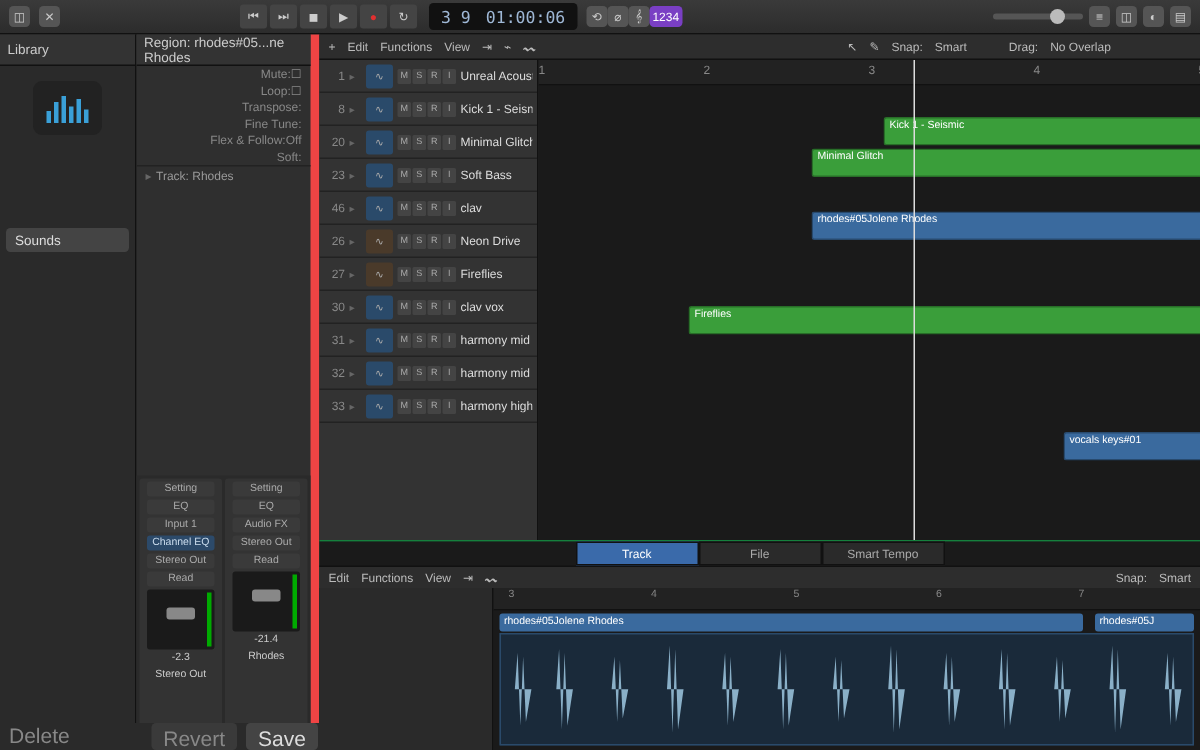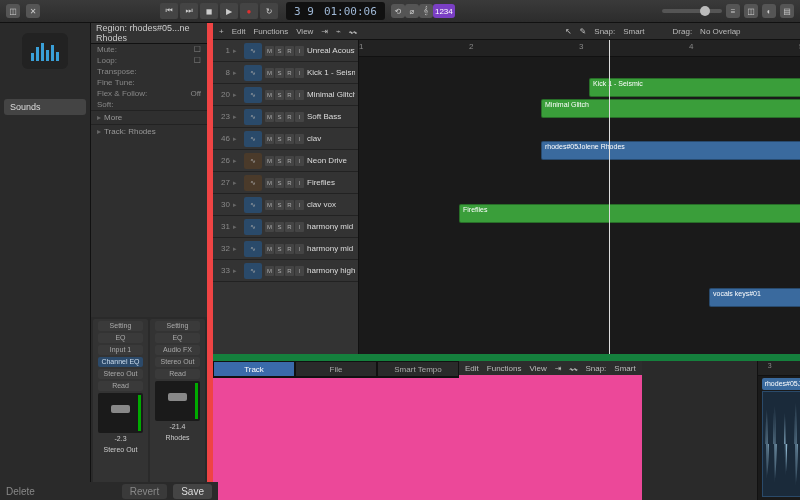--- a/index.html
+++ b/index.html
@@ -14,23 +14,23 @@
 .tb-right{margin-left:auto;display:flex;gap:4px;align-items:center}
 .purple{background:#7a3fc4;color:#fff;width:22px}
 .slider{width:60px;height:4px;background:#555;border-radius:2px;position:relative}
 .slider::after{content:"";position:absolute;right:12px;top:-3px;width:10px;height:10px;background:#bbb;border-radius:50%}
 .body{display:flex;height:478px}
 .col-lib{width:90px;background:#2a2a2a;border-right:1px solid #111;display:flex;flex-direction:column}
 .panelhead{height:16px;background:#333;padding:2px 5px;color:#ccc;font-size:9px;border-bottom:1px solid #111;display:flex;align-items:center}
 .lib-icon{width:46px;height:36px;margin:10px auto;border-radius:6px;background:#222;position:relative;display:flex;align-items:center;justify-content:center}
 .wave-ico{display:flex;align-items:flex-end;gap:2px;height:20px}
 .wave-ico span{width:3px;background:#3aa0d8}
-.sounds-tab{background:#444;margin:20px 4px 4px;padding:3px 6px;border-radius:3px;color:#ddd}
+.sounds-tab{background:#444;margin:52px 4px 4px;padding:3px 6px;border-radius:3px;color:#ddd}
 .col-insp{width:116px;background:#2f2f2f;border-right:6px solid #ef4444;display:flex;flex-direction:column}
-.insp-row{display:flex;justify-content:space-between;padding:1px 6px;font-size:8px;color:#888}
+.insp-row{display:flex;justify-content:flex-end;padding:1px 6px;font-size:8px;color:#888}
 .tri{color:#666;margin-right:3px}
 .insp-sec{padding:2px 6px;font-size:8px;border-top:1px solid #222;color:#999}
 .mixer{display:flex;gap:2px;margin-top:auto;height:180px;padding:2px;background:#2a2a2a}
 .chan{flex:1;background:#333;border-radius:2px;display:flex;flex-direction:column;align-items:center;padding:2px;gap:2px}
 .chan .slot{width:90%;height:10px;background:#3a3a3a;border-radius:2px;font-size:7px;text-align:center;line-height:10px;color:#aaa}
 .chan .slot.eq{background:#2c4a6a;color:#cde}
 .chan .slot.in{background:#3a3a3a}
 .fader{width:90%;height:40px;background:#1a1a1a;border-radius:2px;position:relative}
 .fader::after{content:"";position:absolute;left:30%;right:30%;top:30%;height:8px;background:#888;border-radius:2px}
 .meter{position:absolute;right:2px;top:2px;bottom:2px;width:3px;background:#0a0}
@@ -51,35 +51,35 @@
 .th-msr{display:flex;gap:1px}
 .th-msr span{width:9px;height:10px;background:#444;border-radius:1px;font-size:6px;text-align:center;line-height:10px;color:#aaa}
 .th-name{flex:1;font-size:8px;color:#ddd;overflow:hidden;white-space:nowrap}
 .arrange{flex:1;background:#1a1a1a;position:relative;overflow:hidden}
 .ruler{height:16px;background:#222;border-bottom:1px solid #111;position:relative}
 .ruler span{position:absolute;top:2px;font-size:8px;color:#888}
 .playhead{position:absolute;top:0;bottom:0;width:1px;background:#ddd;left:250px;z-index:5}
 .region{position:absolute;height:19px;border-radius:2px;font-size:7px;padding:1px 3px;color:#fff;overflow:hidden;box-sizing:border-box;border:1px solid rgba(0,0,0,.3)}
 .r-green{background:#3a9e3a}
 .r-blue{background:#3a6a9e}
-.editor{height:140px;background:#ec4899;border-top:7px solid #15803d;display:flex;flex-direction:row}
+.editor{height:140px;background:#14532d;border-top:1px solid #15803d;display:flex;flex-direction:column}
 .ed-tabs{height:16px;display:flex;justify-content:center;gap:0;background:#1a1a1a;border-bottom:1px solid #111}
 .ed-tab{width:80px;text-align:center;line-height:16px;font-size:8px;color:#aaa;background:#2a2a2a;border:1px solid #111}
 .ed-tab.active{background:#3a6aaa;color:#fff}
 .ed-toolbar{height:14px;background:#2d2d2d;display:flex;align-items:center;gap:8px;padding:0 6px;font-size:8px;color:#bbb}
 .ed-body{flex:1;display:flex;background:#1a1a1a}
 .ed-side{width:115px;background:#2a2a2a;border-right:1px solid #111}
 .ed-main{flex:1;position:relative;overflow:hidden}
 .ed-ruler{height:14px;background:#222;position:relative;border-bottom:1px solid #111}
 .ed-ruler span{position:absolute;top:1px;font-size:7px;color:#888}
 .ed-region-bar{height:12px;background:#3a6a9e;margin:2px 4px;border-radius:2px;font-size:7px;padding:0 3px;color:#fff;line-height:12px}
 .waveform{position:absolute;top:30px;left:4px;right:4px;bottom:4px;background:#1a2a3a;border:1px solid #2a4a6a}
 .wf-svg{width:100%;height:100%}
 .wf-path{fill:#8ab0c8}
-.footer{position:absolute;bottom:0;left:0;width:206px;height:18px;background:#2a2a2a;display:flex;align-items:center;gap:6px;padding:0 6px;font-size:10px;color:#888}
+.footer{position:absolute;bottom:0;left:0;width:206px;height:18px;background:#2a2a2a;display:flex;gap:6px;padding:0 6px;font-size:14px;color:#888}
 .footer .btn{padding:2px 8px;background:#3a3a3a;border-radius:3px}
 .footer .save{background:#444;color:#ddd}
 svg{display:block}
 </style>
 </head>
 <body>
 
 <div class="topbar">
   <div class="tb-left">
     <div class="tb-ico">◫</div>
@@ -105,20 +105,21 @@
     <div class="slider"></div>
     <div class="tb-ico">≡</div>
     <div class="tb-ico">◫</div>
     <div class="tb-ico">◐</div>
     <div class="tb-ico">▤</div>
   </div>
 </div>
 
 <div class="body">
   <div class="col-lib">
+    <div class="panelhead">Library</div>
     <div class="lib-icon">
       <div class="wave-ico">
         <span style="height:8px"></span>
           <span style="height:14px"></span>
           <span style="height:18px"></span>
           <span style="height:11px"></span>
           <span style="height:16px"></span>
           <span style="height:9px"></span>
       </div>
     </div>
@@ -141,21 +142,20 @@
     <div class="insp-row">
         <span>Fine Tune:</span>
       </div>
     <div class="insp-row">
         <span>Flex &amp; Follow:</span>
         <span>Off</span>
       </div>
     <div class="insp-row">
         <span>Soft:</span>
       </div>
-    <div class="insp-sec"><span class="tri">▸</span><span>More</span></div>
     <div class="insp-sec"><span class="tri">▸</span><span>Track: Rhodes</span></div>
 
     <div class="mixer">
       <div class="chan">
         <div class="slot">Setting</div>
         <div class="slot">EQ</div>
         <div class="slot in">Input 1</div>
         <div class="slot eq">Channel EQ</div>
         <div class="slot">Stereo Out</div>
         <div class="slot">Read</div>

